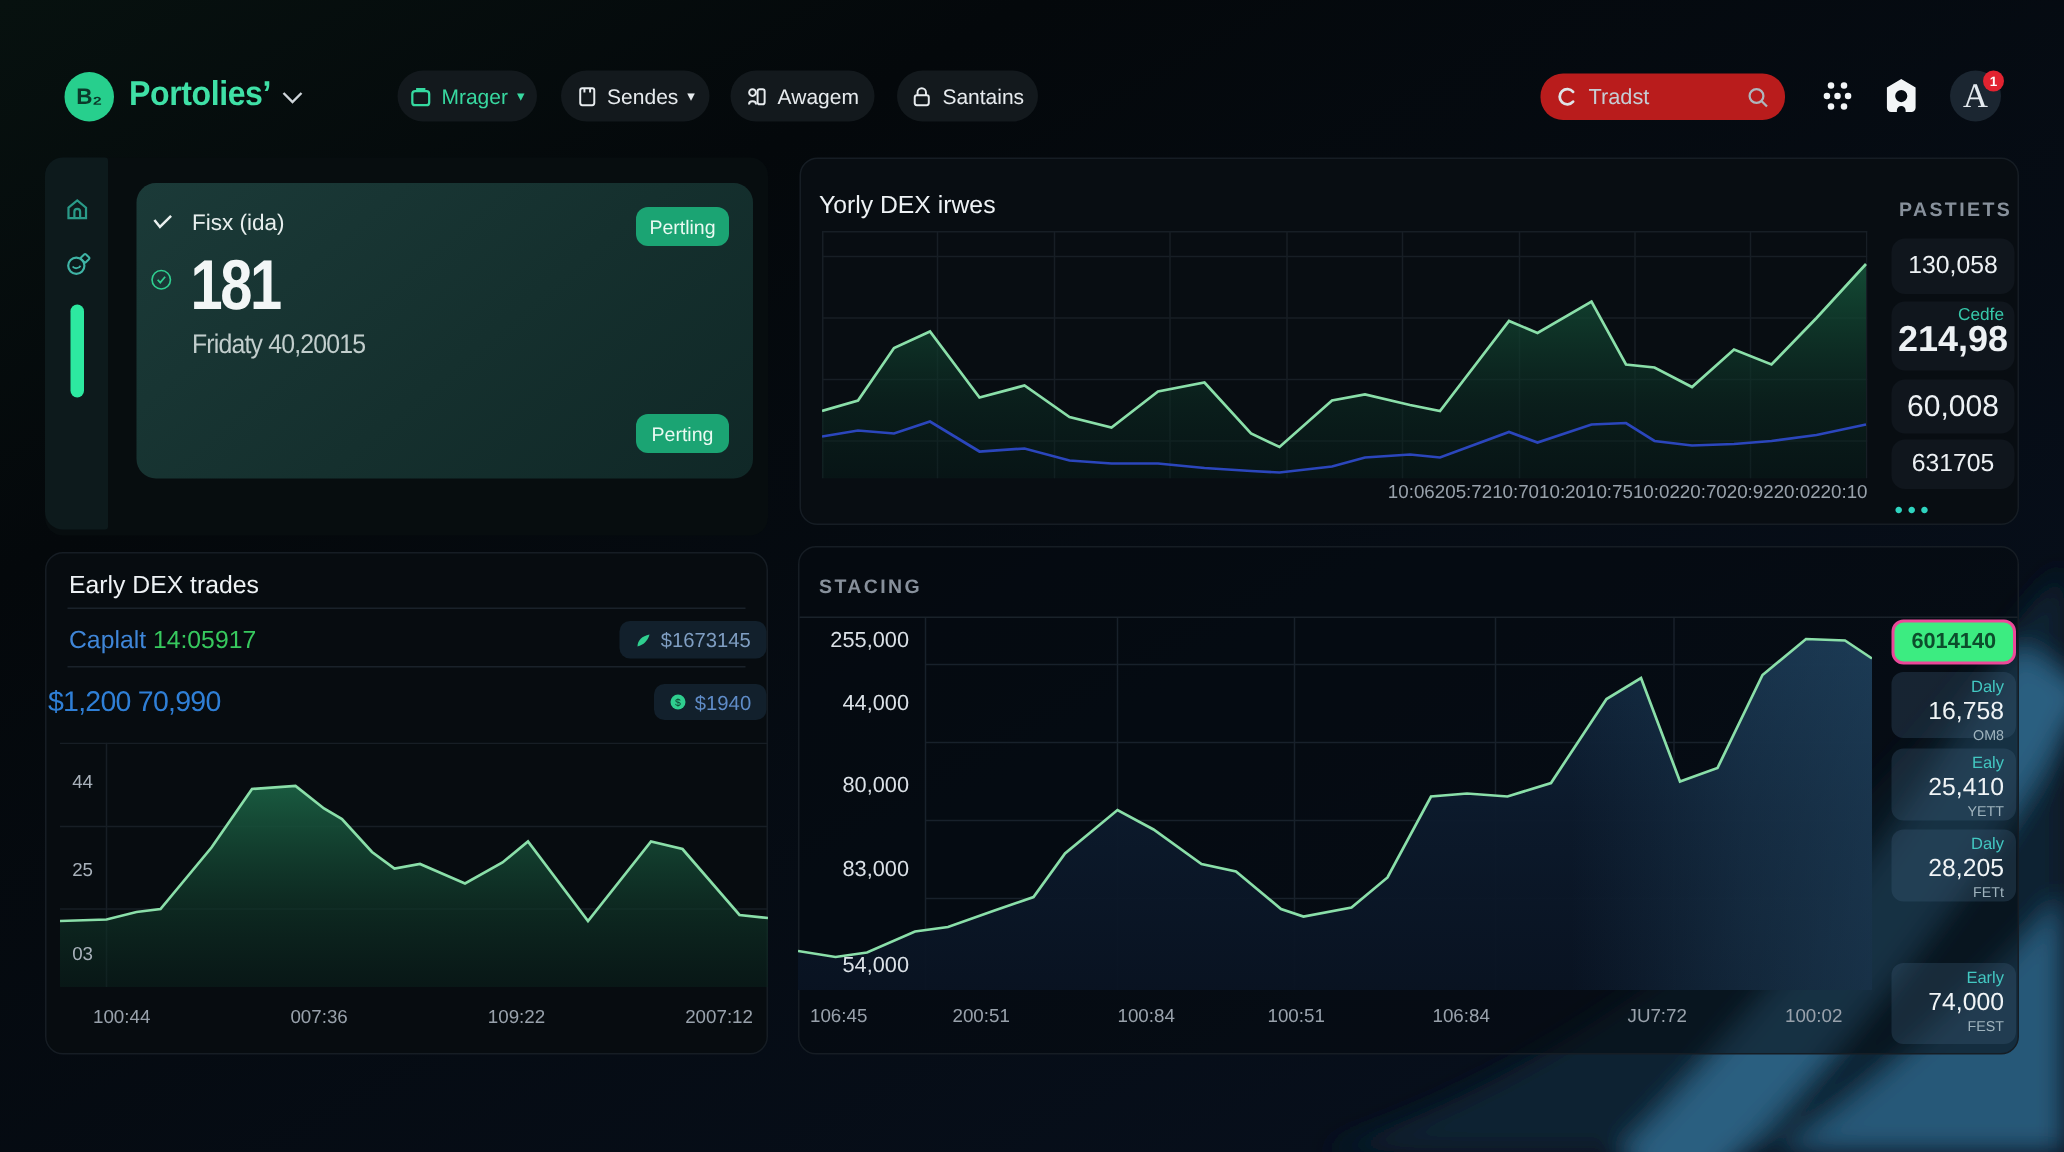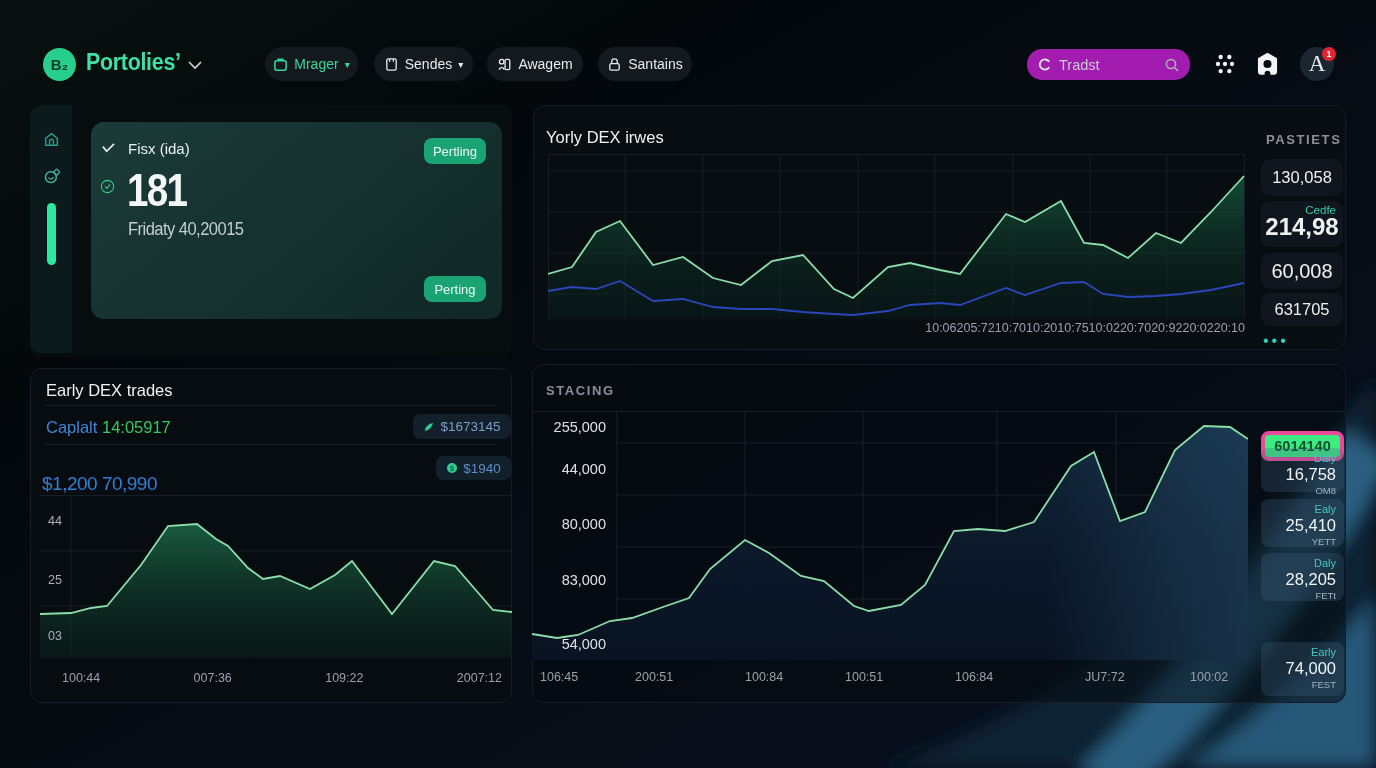--- a/index.html
+++ b/index.html
@@ -16,21 +16,21 @@
   
   .logo-circle { position:absolute; left:43px; top:48px; width:33px; height:33px; border-radius:50%;
     background:#27cf8d; display:flex; align-items:center; justify-content:center;
     color:#0b3a2a; font-weight:bold; font-size:15px; }
   .brand { position:absolute; left:86px; top:49px; font-size:23px; font-weight:bold; color:#3fe0a6; letter-spacing:-0.3px; transform:scaleX(0.93); transform-origin:0 50%;}
   .brand-chev { position:absolute; left:187px; top:57px; width:16px; height:16px; }
   .navpill { position:absolute; top:47px; height:34px; border-radius:17px; background:#13191d;
     display:flex; align-items:center; justify-content:center; font-size:14px; color:#e7ebee; gap:6px; }
   .navpill .ic { width:15px; height:15px; }
   .searchbox { position:absolute; left:1027px; top:49px; width:163px; height:31px; border-radius:15px;
-    background:#a21caf; display:flex; align-items:center; padding:0 10px; gap:7px; color:#d9dee3; font-size:14.5px;}
+    background:#b91c1c; display:flex; align-items:center; padding:0 10px; gap:7px; color:#d9dee3; font-size:14.5px;}
   .hicon { position:absolute; top:50px; width:28px; height:28px; display:flex; align-items:center; justify-content:center; }
   .avatar { position:absolute; left:1300px; top:47px; width:34px; height:34px; border-radius:50%;
     background:#1b2631; color:#e3e9ee; display:flex; align-items:center; justify-content:center; font-size:23px; font-family:"Liberation Serif", serif; }
   .badge { position:absolute; left:1322px; top:47px; width:14px; height:14px; border-radius:50%;
     background:#e22330; color:#fff; font-size:9px; display:flex; align-items:center; justify-content:center; font-weight:bold;}
 
   
   .tl-wrap { position:absolute; left:30px; top:105px; width:482px; height:252px; background:#070d0f; border-radius:12px; }
   .sidebar { position:absolute; left:30px; top:105px; width:42px; height:248px; background:#0d1a1c; border-radius:12px 2px 2px 12px; }
   .sidebar svg { position:absolute; left:13px; }
@@ -51,22 +51,22 @@
     color:#edf1f4; text-align:center; }
   .axis { position:absolute; font-size:12.5px; color:#98a1ab; z-index:5; }
   .axisl { position:absolute; font-size:12.5px; color:#a8b1ba; text-align:right; z-index:5; }
 
   
   .scard { position:absolute; left:1261px; width:83px; border-radius:8px; background:rgba(70,100,130,0.28); z-index:4;
     text-align:right; padding:4px 8px; }
   .scard .t { font-size:11px; color:#43c8c2; }
   .scard .v { font-size:16.5px; color:#f0f4f6; margin-top:1px;}
   .scard .u { font-size:9.5px; color:#9fb3bd; margin-top:1px;}
-  .greenpill { z-index:4; position:absolute; left:1261px; top:431px; width:83px; height:30px; background:#3cec81;
-    border:4px solid #ec4899; border-radius:8px; color:#0c4d2c; font-weight:bold; font-size:14.5px;
+  .greenpill { z-index:4; position:absolute; left:1261px; top:413px; width:83px; height:30px; background:#3cec81;
+    border:2px solid #ec4899; border-radius:8px; color:#0c4d2c; font-weight:bold; font-size:14.5px;
     display:flex; align-items:center; justify-content:center; }
 </style>
 </head>
 <body>
 <svg id="bgwaves" viewBox="0 0 1376 768">
   <defs>
     <linearGradient id="pgbg" x1="0" y1="0" x2="1" y2="1">
       <stop offset="0" stop-color="#07110f"></stop>
       <stop offset="0.25" stop-color="#04080b"></stop>
       <stop offset="1" stop-color="#081120"></stop>
@@ -239,21 +239,21 @@
 <div class="ptitle" style="left:46px; top:381px;">Early DEX trades</div>
 <div class="abs" style="left:45px; top:405px; width:452px; height:1px; background:#1a222a;"></div>
 <div class="abs" style="left:46px; top:418px; font-size:16.5px;"><span style="color:#3f86d8;">Caplalt</span> <span style="color:#37c95e;">14:05917</span></div>
 <div class="abs" style="left:413px; top:414px; width:98px; height:25px; background:#12202c; border-radius:7px; display:flex; align-items:center; justify-content:center; gap:5px;">
   <svg width="12" height="12" viewBox="0 0 12 12">
       <path d="M2 10 C2 6 5 3 10 2 C9 6 6 9 2 10 Z" fill="#2fce8f"></path>
     </svg>
   <span style="color:#7f9ec2; font-size:13.5px;">$1673145</span>
 </div>
 <div class="abs" style="left:45px; top:444px; width:452px; height:1px; background:#1a222a;"></div>
-<div class="abs" style="left:42px; top:458px; font-size:19px; color:#2f7fd6; letter-spacing:-0.5px;margin-top:15px;">$1,200 70,990</div>
+<div class="abs" style="left:32px; top:458px; font-size:19px; color:#2f7fd6; letter-spacing:-0.5px;">$1,200 70,990</div>
 <div class="abs" style="left:436px; top:456px; width:75px; height:24px; background:#12202c; border-radius:7px; display:flex; align-items:center; justify-content:center; gap:5px;">
   <svg width="12" height="12" viewBox="0 0 12 12">
       <circle cx="6" cy="6" r="5" fill="#2fce8f"></circle>
       <text x="6" y="8.6" font-size="7" text-anchor="middle" fill="#0b3a2a">$</text>
     </svg>
   <span style="color:#5f8cc8; font-size:13.5px;">$1940</span>
 </div>
 <div class="axisl" style="left:40px; top:514px; width:22px;">44</div>
 <div class="axisl" style="left:40px; top:573px; width:22px;">25</div>
 <div class="axisl" style="left:40px; top:629px; width:22px;">03</div>

